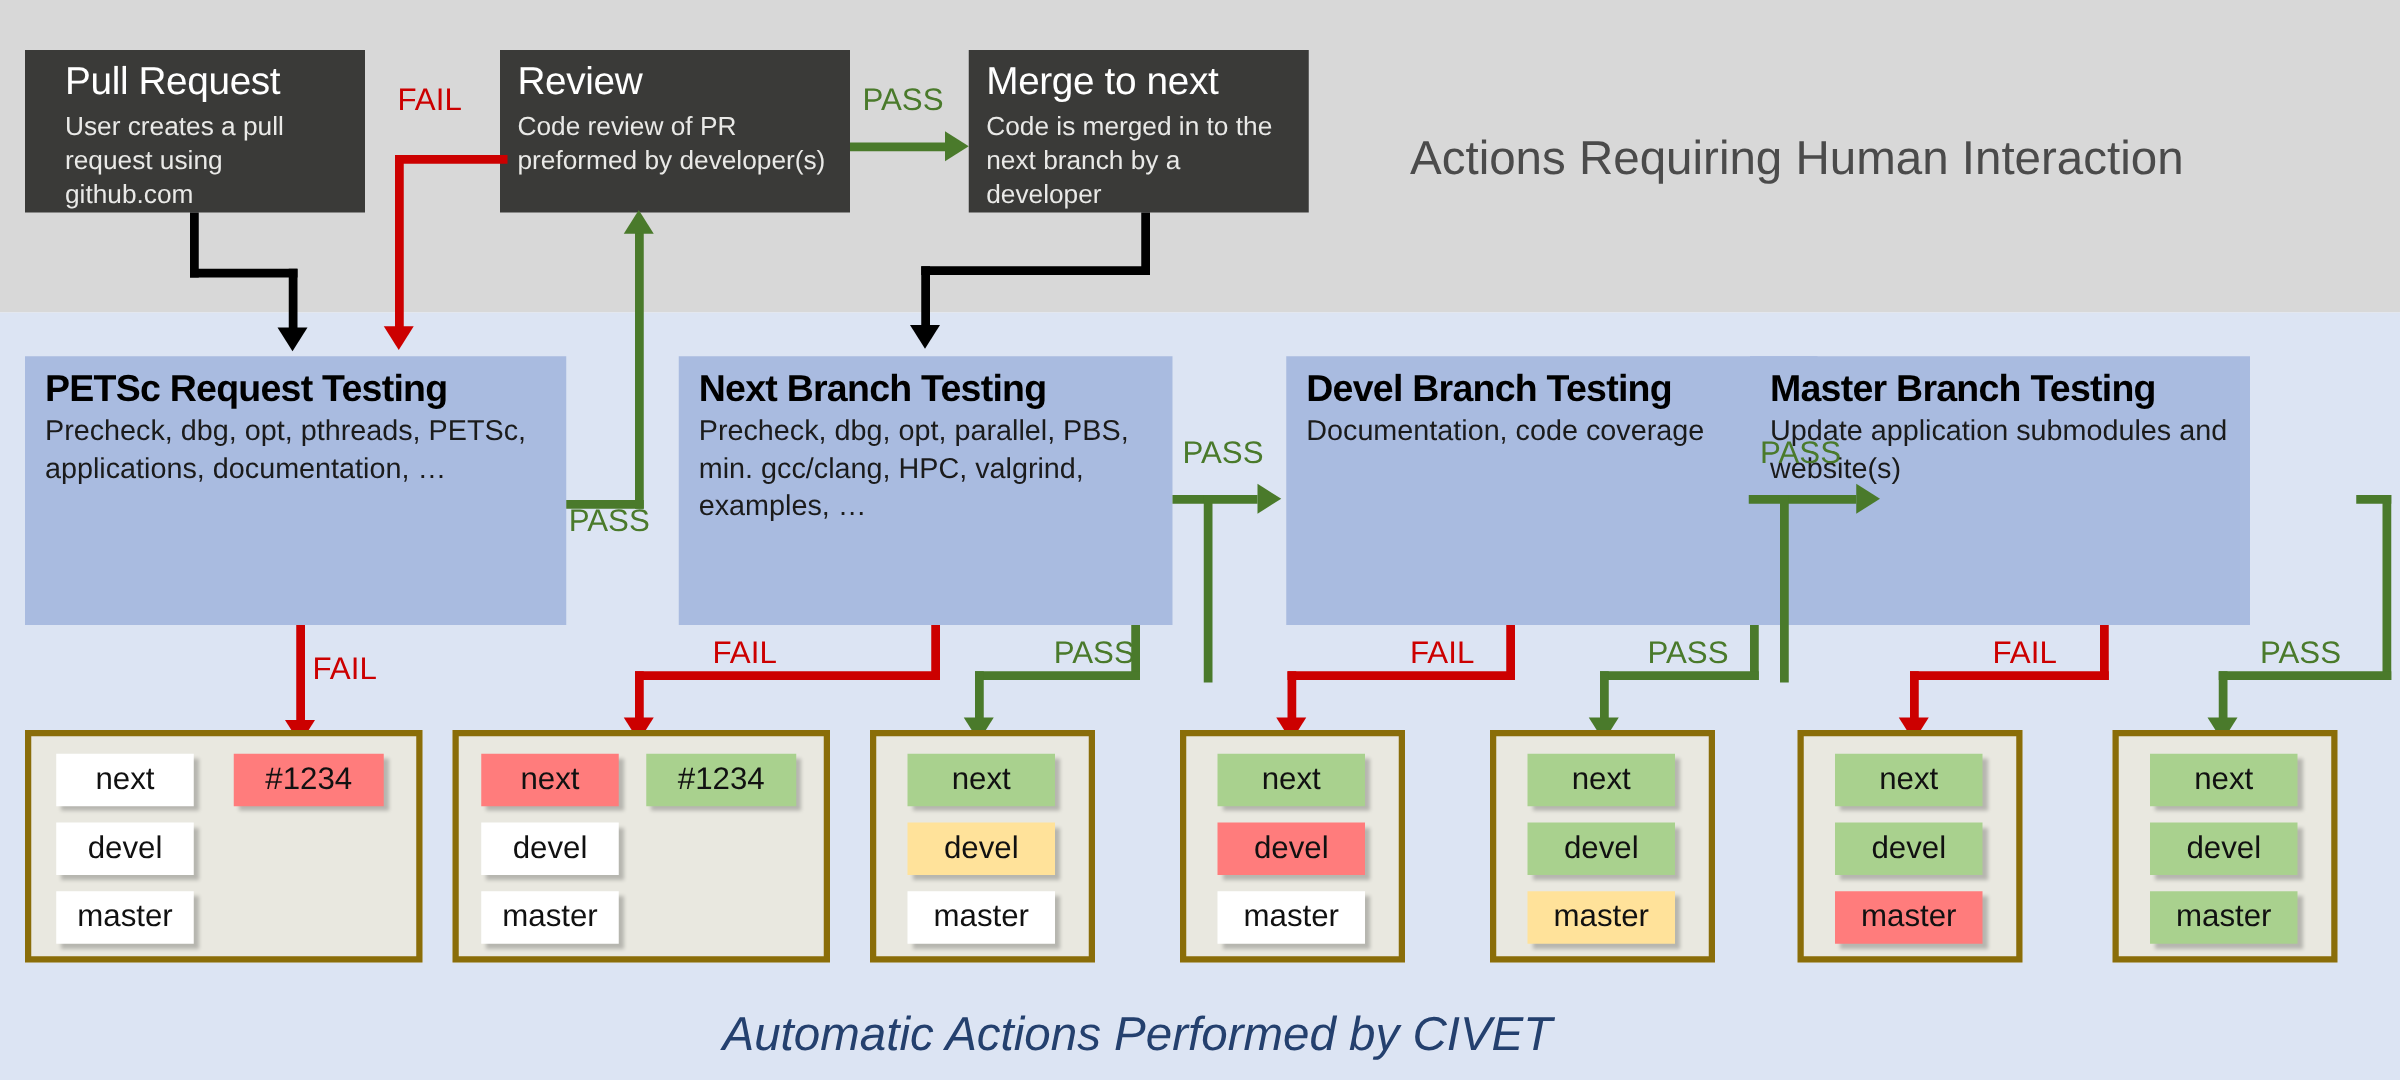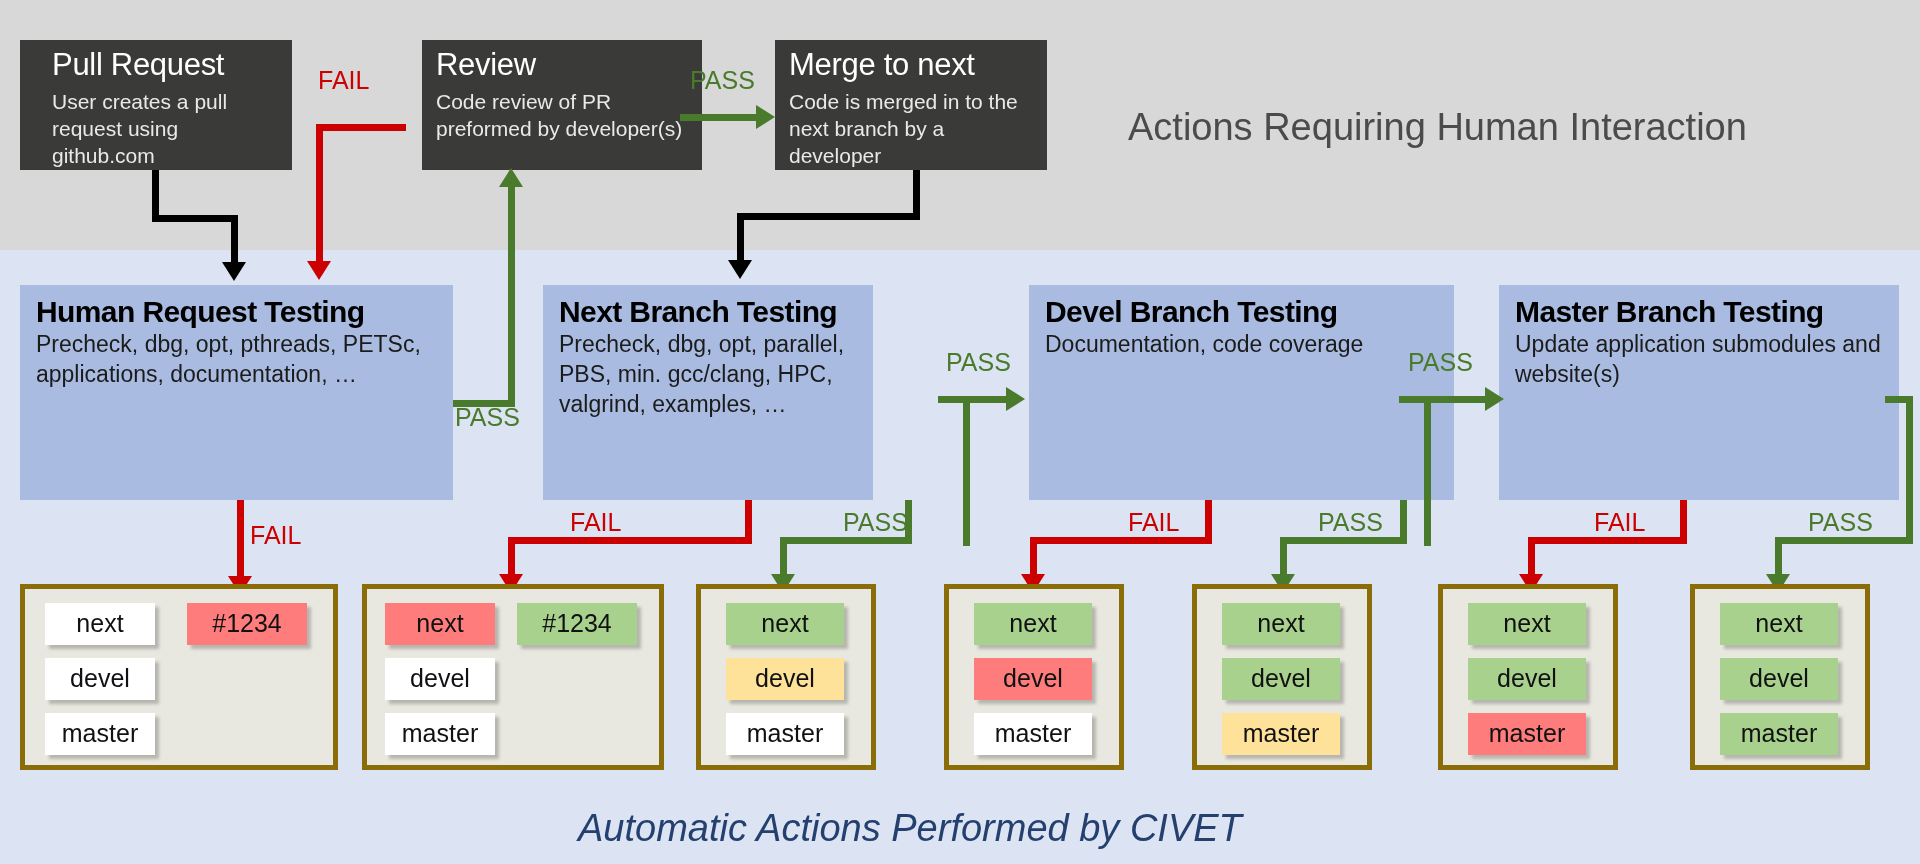--- a/index.html
+++ b/index.html
@@ -55,21 +55,21 @@
   <div class="band" id="band-auto"></div>
 
   <div class="section-title" id="title-human" style="left:1128px;top:106px;">Actions Requiring Human Interaction</div>
   <div class="section-title" id="title-auto" style="left:578px;top:807px;font-style:italic;">Automatic Actions Performed by CIVET</div>
 
   <div class="dark-box" style="left:20px;top:40px;width:272px;height:130px;padding-left:32px;">
     <div class="t">Pull Request</div>
     <div class="d">User creates a pull request using github.com</div>
   </div>
 
-  <div class="dark-box" style="left:422px;top:40px;width:280px;height:130px;">
+  <div class="dark-box" style="left:400px;top:40px;width:280px;height:130px;">
     <div class="t">Review</div>
     <div class="d">Code review of PR preformed by developer(s)</div>
   </div>
 
   <div class="dark-box" style="left:775px;top:40px;width:272px;height:130px;">
     <div class="t">Merge to next</div>
     <div class="d">Code is merged in to the next branch by a developer</div>
   </div>
 
   <div class="seg r" style="left:316px;top:124px;width:90px;height:7px;"></div>
@@ -85,35 +85,35 @@
   <div class="seg k" style="left:152px;top:215px;width:86px;height:7px;"></div>
   <div class="seg k" style="left:231px;top:215px;width:7px;height:50px;"></div>
   <div class="arw down k" style="left:222px;top:262px;"></div>
 
   <div class="seg k" style="left:913px;top:170px;width:7px;height:50px;"></div>
   <div class="seg k" style="left:737px;top:213px;width:183px;height:7px;"></div>
   <div class="seg k" style="left:737px;top:213px;width:7px;height:50px;"></div>
   <div class="arw down k" style="left:728px;top:260px;"></div>
 
   <div class="blue-box" style="left:20px;top:285px;width:433px;height:215px;">
-    <div class="t">Human Request Testing</div>
+    <div class="t">PETSc Request Testing</div>
     <div class="d">Precheck, dbg, opt, pthreads, PETSc, applications, documentation, …</div>
   </div>
 
-  <div class="blue-box" style="left:543px;top:285px;width:330px;height:215px;">
+  <div class="blue-box" style="left:543px;top:285px;width:395px;height:215px;">
     <div class="t">Next Branch Testing</div>
     <div class="d">Precheck, dbg, opt, parallel, PBS, min. gcc/clang, HPC, valgrind, examples, …</div>
   </div>
 
   <div class="blue-box" style="left:1029px;top:285px;width:425px;height:215px;">
     <div class="t">Devel Branch Testing</div>
     <div class="d">Documentation, code coverage</div>
   </div>
 
-  <div class="blue-box" style="left:1499px;top:285px;width:400px;height:215px;">
+  <div class="blue-box" style="left:1400px;top:285px;width:400px;height:215px;">
     <div class="t">Master Branch Testing</div>
     <div class="d">Update application submodules and website(s)</div>
   </div>
 
   <div class="seg g" style="left:453px;top:400px;width:62px;height:7px;"></div>
   <div class="seg g" style="left:508px;top:185px;width:7px;height:222px;"></div>
   <div class="arw up g" style="left:499px;top:168px;"></div>
   <div class="lbl pass" style="left:455px;top:405px;">PASS</div>
 
   <div class="seg r" style="left:237px;top:500px;width:7px;height:80px;"></div>

